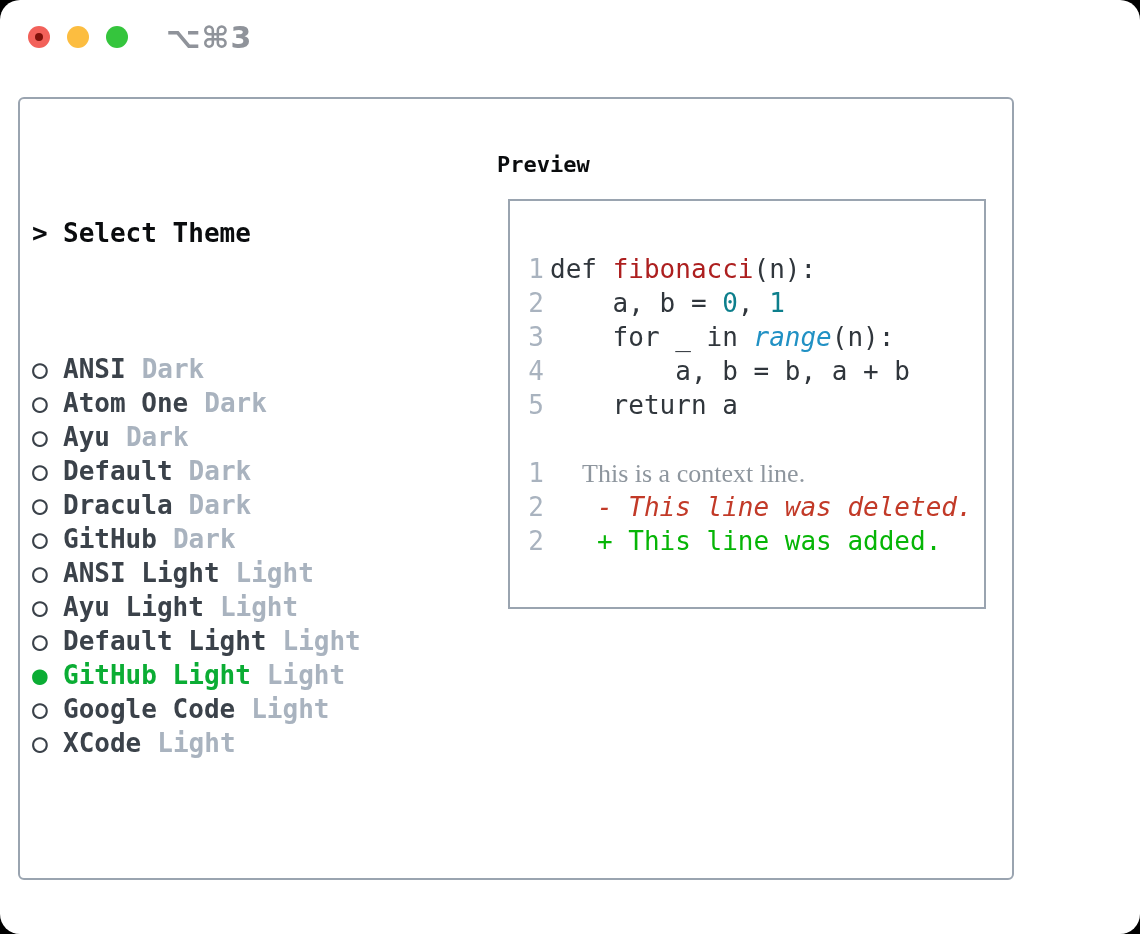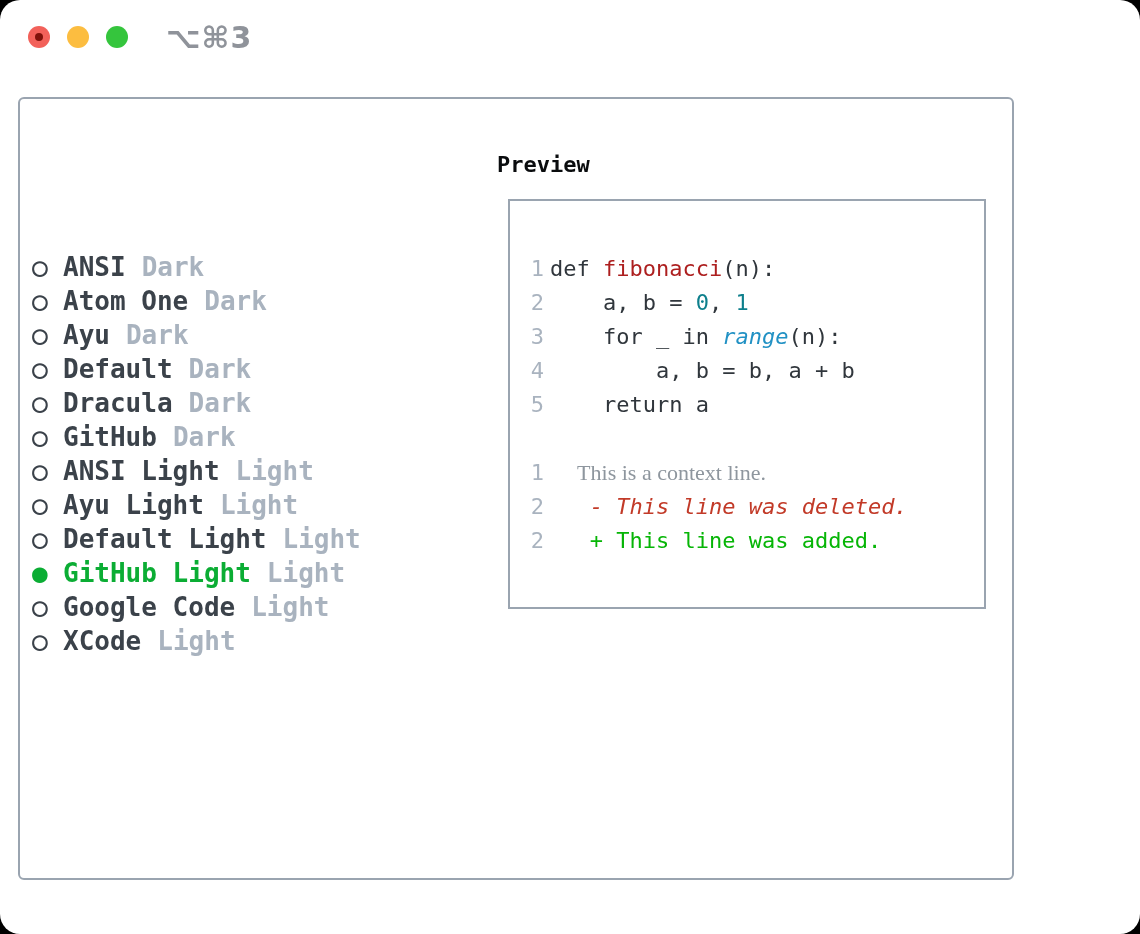--- a/index.html
+++ b/index.html
@@ -43,21 +43,21 @@
   .item.selected .radio,.item.selected .t{color:var(--accent-green);}
   
   .preview-heading{
     position:absolute;left:497px;top:148px;
     font-weight:bold;font-size:22px;line-height:34px;color:var(--heading-text);
   }
   .preview-box{
     position:absolute;left:508px;top:199px;width:478px;height:410px;
     border:2px solid var(--panel-border);box-sizing:border-box;
     padding:51px 8px 0 16px;overflow:hidden;
-    font-size:22px;line-height:34px;white-space:pre;
+    font-size:26px;line-height:34px;white-space:pre;
   }
   .cline{height:34px;}
   .ln{display:inline-block;width:18px;margin-right:6px;text-align:right;color:var(--line-number);}
   .seg-code{color:var(--code-default);}
   .seg-function{color:var(--code-function-red);}
   .seg-number{color:var(--code-number-teal);}
   .seg-builtin{color:var(--code-builtin-blue);font-style:italic;}
   .seg-context{color:var(--diff-context-gray);font-family:Liberation Serif, serif;}
   .seg-deleted{color:var(--diff-deleted-red);font-style:italic;}
   .seg-added{color:var(--diff-added-green);}
@@ -72,20 +72,21 @@
       <div class="tl-dot"></div>
     </div>
     <div class="tl tl-yellow"></div>
     <div class="tl tl-green"></div>
     <div class="title">⌥⌘3</div>
   </div>
 
   <div class="panel"></div>
 
   <div class="leftcol">
+    <div class="row header-row"><span class="prompt">&gt;</span><span>Select Theme</span></div>
 
     <div id="theme-list"><div class="row item"><span class="radio">○</span><span class="t">ANSI</span><span class="v">Dark</span></div><div class="row item"><span class="radio">○</span><span class="t">Atom One</span><span class="v">Dark</span></div><div class="row item"><span class="radio">○</span><span class="t">Ayu</span><span class="v">Dark</span></div><div class="row item"><span class="radio">○</span><span class="t">Default</span><span class="v">Dark</span></div><div class="row item"><span class="radio">○</span><span class="t">Dracula</span><span class="v">Dark</span></div><div class="row item"><span class="radio">○</span><span class="t">GitHub</span><span class="v">Dark</span></div><div class="row item"><span class="radio">○</span><span class="t">ANSI Light</span><span class="v">Light</span></div><div class="row item"><span class="radio">○</span><span class="t">Ayu Light</span><span class="v">Light</span></div><div class="row item"><span class="radio">○</span><span class="t">Default Light</span><span class="v">Light</span></div><div class="row item selected"><span class="radio">●</span><span class="t">GitHub Light</span><span class="v">Light</span></div><div class="row item"><span class="radio">○</span><span class="t">Google Code</span><span class="v">Light</span></div><div class="row item"><span class="radio">○</span><span class="t">XCode</span><span class="v">Light</span></div></div>
 
     <div class="row"></div>
 
     
 
     
 
     

